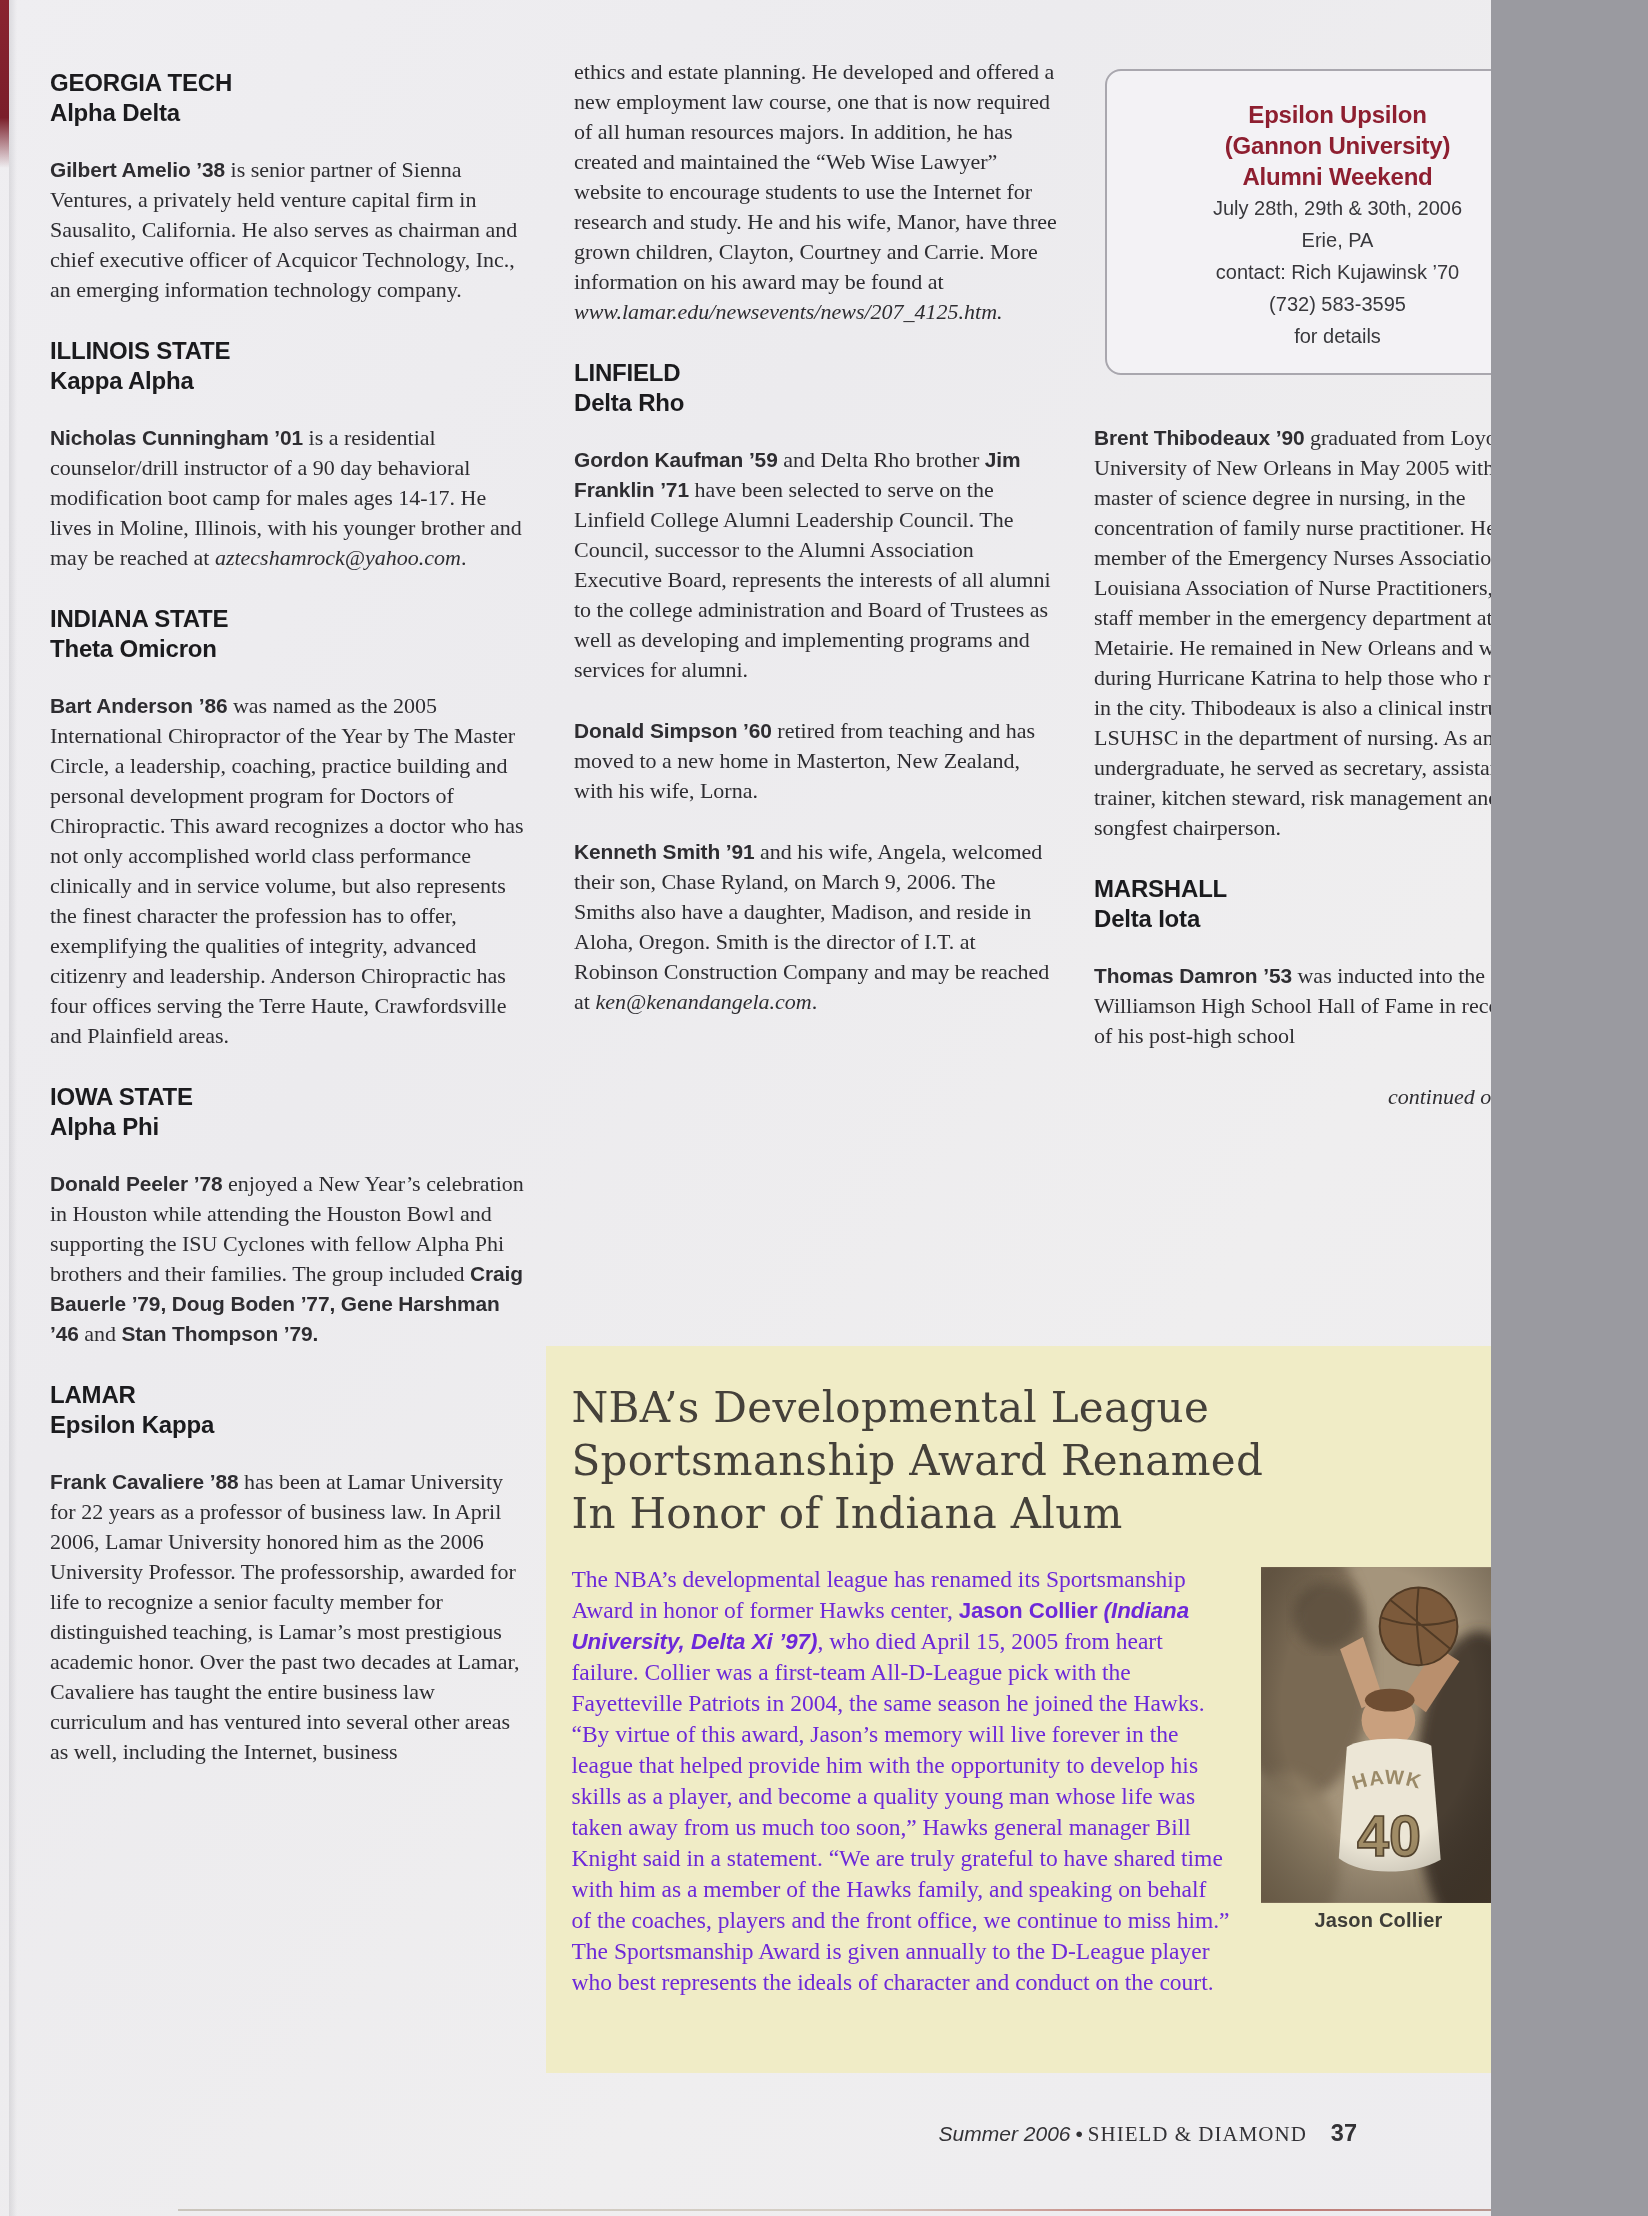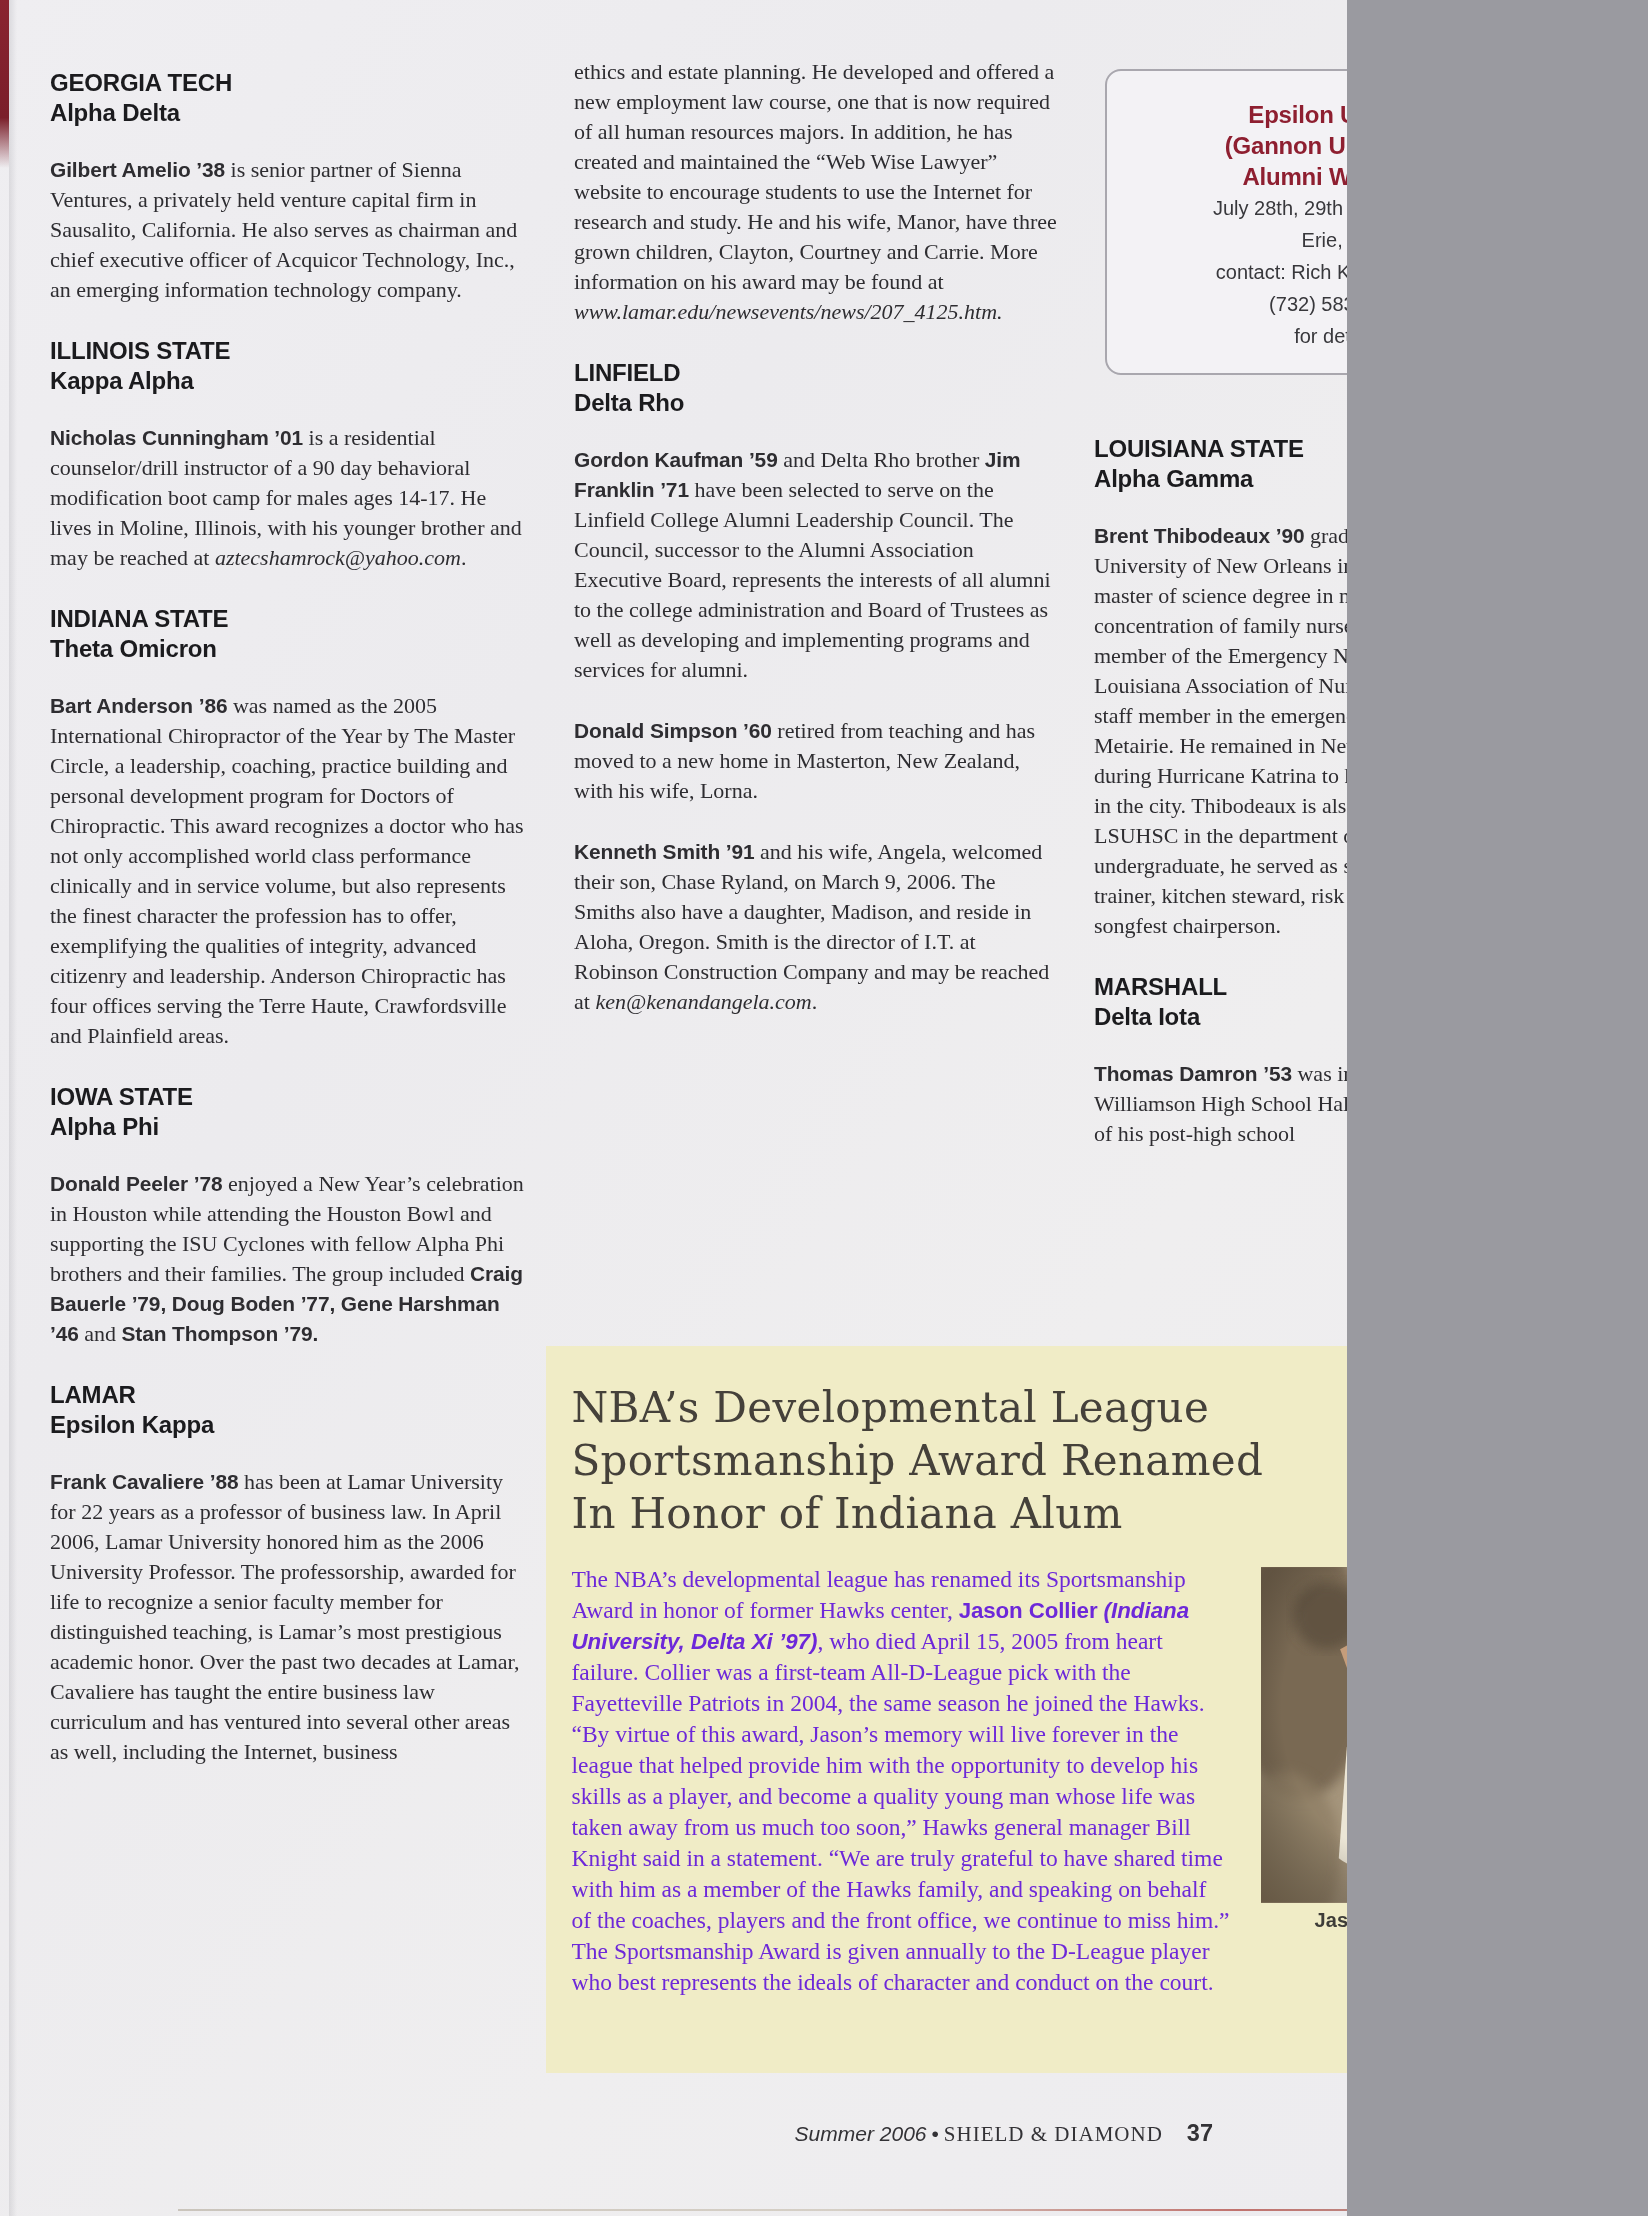--- a/index.html
+++ b/index.html
@@ -1,18 +1,18 @@
 <!DOCTYPE html>
 <html style="font-size:10.7px"><head>
 <meta charset="utf-8">
 <style>
   html,body{margin:0;padding:0;background:#9a9aa0;}
   .page{
     position:relative;
-    width:1347px;height:2216px;
+    width:1491px;height:2216px;
     background:linear-gradient(125deg,#efeef1 0%,#ecebee 35%,#efeeef 70%,#edecef 100%);
     overflow:hidden;
     font-family:"Liberation Serif",serif;
     color:#2e2d31;
   }
   
   .red-stripe{position:absolute;left:0;top:0;width:8.7px;height:168px;
     background:linear-gradient(180deg,#8a2430,#7a1e2a 70%,rgba(138,80,84,0));}
   .edge-shadow{position:absolute;left:8.7px;top:0;width:8px;height:100%;
     background:linear-gradient(90deg,rgba(70,70,80,0.12),rgba(70,70,80,0));}
@@ -127,24 +127,20 @@
     <div class="event-title">(Gannon University)</div>
     <div class="event-title">Alumni Weekend</div>
     <div class="event-detail">July 28th, 29th &amp; 30th, 2006</div>
     <div class="event-detail">Erie, PA</div>
     <div class="event-detail">contact: Rich Kujawinsk ’70</div>
     <div class="event-detail">(732) 583-3595</div>
     <div class="event-detail">for details</div>
   </div>
 
   <div class="col col-right">
-      <h3 class="sec-heading">
-        <div>LOUISIANA STATE</div>
-        <div>Alpha Gamma</div>
-      </h3>
       <p class="body-para"><span class="seg-b">Brent Thibodeaux ’90</span><span class="seg-n"> graduated from Loyola University of New Orleans in May 2005 with his master of science degree in nursing, in the concentration of family nurse practitioner. He is a member of the Emergency Nurses Association and Louisiana Association of Nurse Practitioners, and is a staff member in the emergency department at EJGH in Metairie. He remained in New Orleans and worked during Hurricane Katrina to help those who remained in the city. Thibodeaux is also a clinical instructor with LSUHSC in the department of nursing. As an undergraduate, he served as secretary, assistant pledge trainer, kitchen steward, risk management and songfest chairperson.</span></p>
       <h3 class="sec-heading">
         <div>MARSHALL</div>
         <div>Delta Iota</div>
       </h3>
       <p class="body-para"><span class="seg-b">Thomas Damron ’53</span><span class="seg-n"> was inducted into the Williamson High School Hall of Fame in recognition of his post-high school</span></p>
       <p class="body-para align-right"><span class="seg-i">continued on page 38</span></p>
     </div>
 
   <div class="feature-box">

